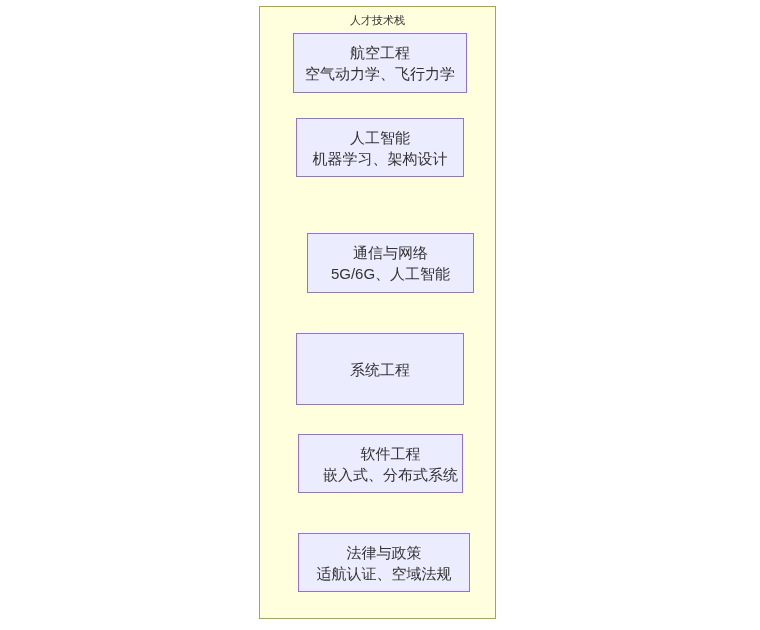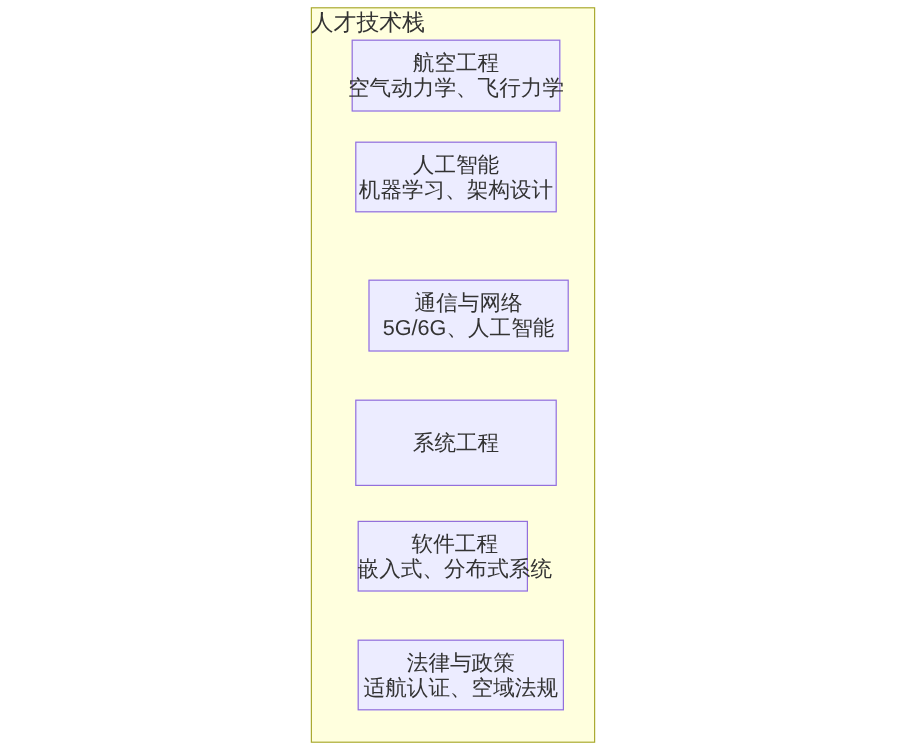--- a/index.html
+++ b/index.html
@@ -24,44 +24,44 @@
     height: 613px;
     background: #ffffde;
     border: 1px solid #aaaa33;
     box-sizing: border-box;
   }
   .cluster-title {
     position: absolute;
     left: 259px;
     top: 11px;
     width: 237px;
-    text-align: left;
-    font-size: 19px;
+    text-align: center;
+    font-size: 11px;
     line-height: 18px;
     color: #333333;
   }
   .node {
     position: absolute;
     box-sizing: border-box;
     background: #ececff;
     border: 1px solid #9370db;
     color: #333333;
-    font-size: 18px;
+    font-size: 15px;
     line-height: 21px;
     text-align: left;
     display: flex;
     flex-direction: column;
     justify-content: center;
     align-items: center;
   }
   .node-1 { left: 293px; top: 33px;  width: 174px; height: 60px; }
   .node-2 { left: 296px; top: 118px; width: 168px; height: 59px; }
   .node-3 { left: 307px; top: 233px; width: 167px; height: 60px; }
   .node-4 { left: 296px; top: 333px; width: 168px; height: 72px; }
-  .node-5 { left: 298px; top: 434px; width: 142px; height: 59px; padding-left: 20px; }
+  .node-5 { left: 298px; top: 434px; width: 165px; height: 59px; padding-left: 20px; }
   .node-6 { left: 298px; top: 533px; width: 172px; height: 59px; }
   .node-line { display: block; white-space: nowrap; }
 </style>
 </head>
 <body>
 
 <div class="stage">
 
   <div class="cluster"></div>
 

